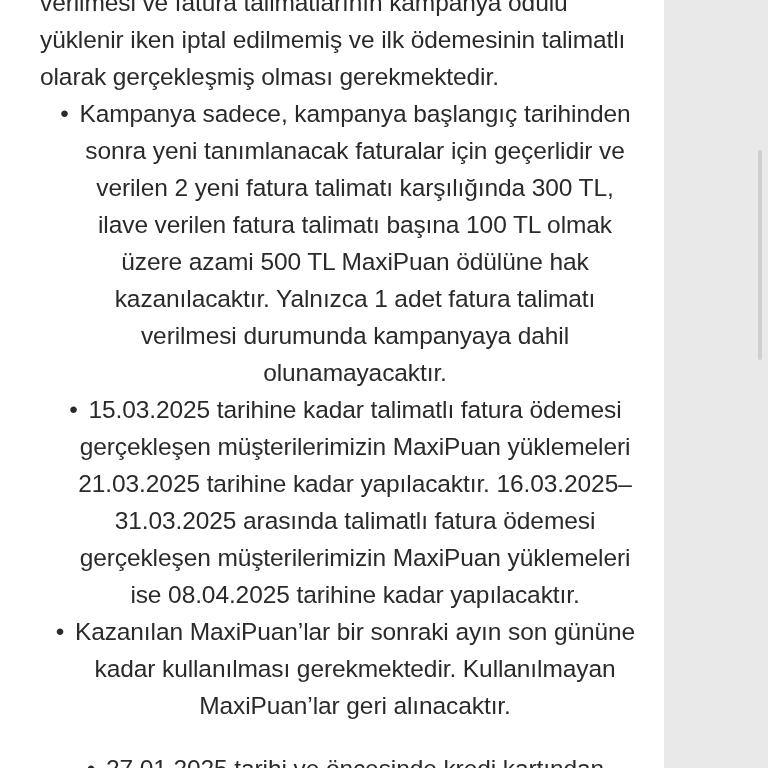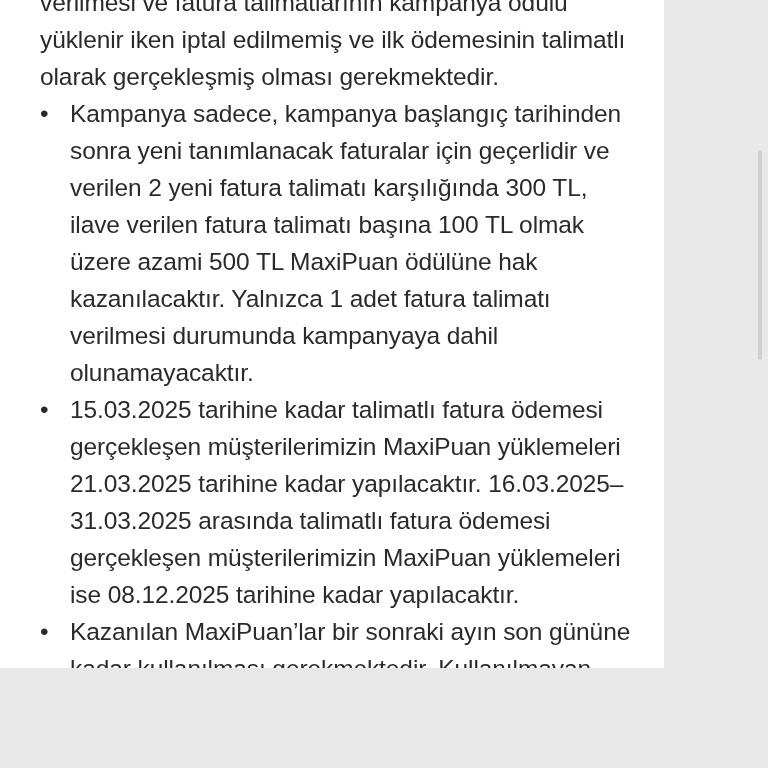--- a/index.html
+++ b/index.html
@@ -18,21 +18,21 @@
     width: 768px;
     height: 768px;
     background: #e8e8e8;
   }
   
   .sheet {
     position: absolute;
     left: 0px;
     top: 0px;
     width: 664px;
-    height: 668px;
+    height: 768px;
     background: #ffffff;
     overflow: hidden;
   }
   .right-gutter {
     position: absolute;
     left: 664px;
     top: 0;
     width: 104px;
     height: 768px;
     background: #e9e9e9;
@@ -65,20 +65,21 @@
     letter-spacing: -0.1px;
   }
   .para {
     margin: 0 0 0 0;
     text-align: left;
   }
   .bullet-para {
     margin: 0;
     padding-left: 30px;
     text-indent: -30px;
+    text-align: center;
   }
   .bullet-para .dot {
     display: inline-block;
     width: 30px;
     text-indent: 0;
   }
   .clipped-top {
     
   }
   .clipped-bottom {
@@ -102,21 +103,21 @@
 <div class="page">
 
   <div class="sheet">
     <div class="content">
 
       <p class="para clipped-top">verilmesi ve fatura talimatlarının kampanya ödülü yüklenir iken iptal edilmemiş ve ilk ödemesinin talimatlı olarak gerçekleşmiş olması gerekmektedir.</p>
 
       <p class="para bullet-para"><span class="dot">•</span><span>Kampanya sadece, kampanya başlangıç tarihinden sonra yeni tanımlanacak faturalar için geçerlidir ve verilen 2 yeni fatura talimatı karşılığında 300 TL, ilave verilen fatura talimatı başına 100 TL olmak üzere azami 500 TL MaxiPuan ödülüne hak kazanılacaktır. Yalnızca 1 adet fatura talimatı verilmesi durumunda kampanyaya dahil olunamayacaktır.</span></p>
 
 
-      <p class="para bullet-para"><span class="dot">•</span><span>15.03.2025 tarihine kadar talimatlı fatura ödemesi gerçekleşen müşterilerimizin MaxiPuan yüklemeleri 21.03.2025 tarihine kadar yapılacaktır. 16.03.2025–31.03.2025 arasında talimatlı fatura ödemesi gerçekleşen müşterilerimizin MaxiPuan yüklemeleri ise 08.12.2025 tarihine kadar yapılacaktır.</span></p>
+      <p class="para bullet-para"><span class="dot">•</span><span>15.03.2025 tarihine kadar talimatlı fatura ödemesi gerçekleşen müşterilerimizin MaxiPuan yüklemeleri 21.03.2025 tarihine kadar yapılacaktır. 16.03.2025–31.03.2025 arasında talimatlı fatura ödemesi gerçekleşen müşterilerimizin MaxiPuan yüklemeleri ise 08.04.2025 tarihine kadar yapılacaktır.</span></p>
 
       <p class="para bullet-para"><span class="dot">•</span><span>Kazanılan MaxiPuan’lar bir sonraki ayın son gününe kadar kullanılması gerekmektedir. Kullanılmayan MaxiPuan’lar geri alınacaktır.</span></p>
 
     </div>
 
     <div class="clipped-bottom">
         <p class="bullet-para"><span class="dot">•</span><span>27.01.2025 tarihi ve öncesinde kredi kartından</span></p>
       </div>
   </div>
 

